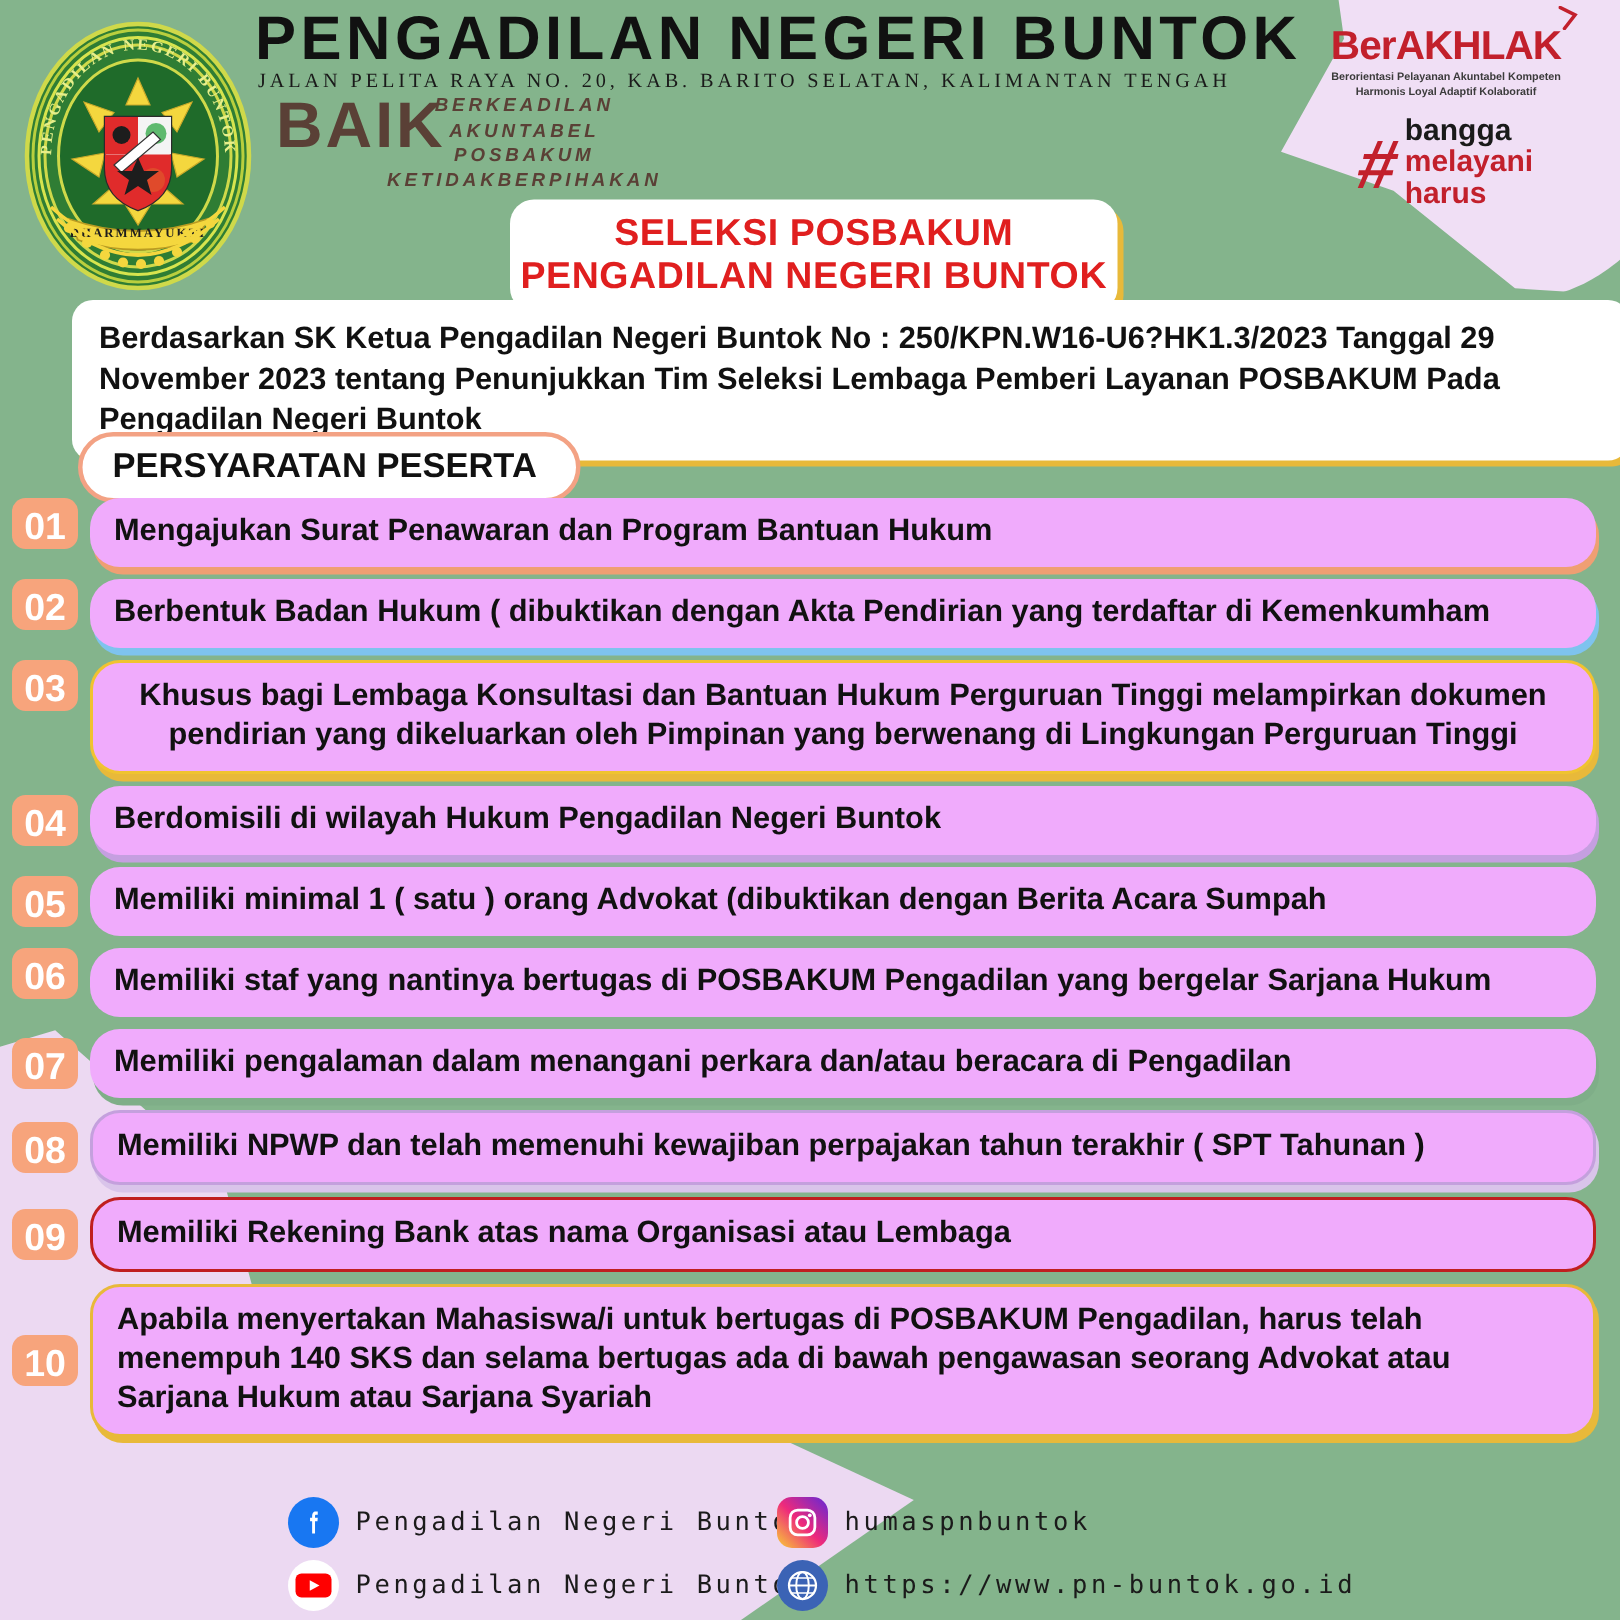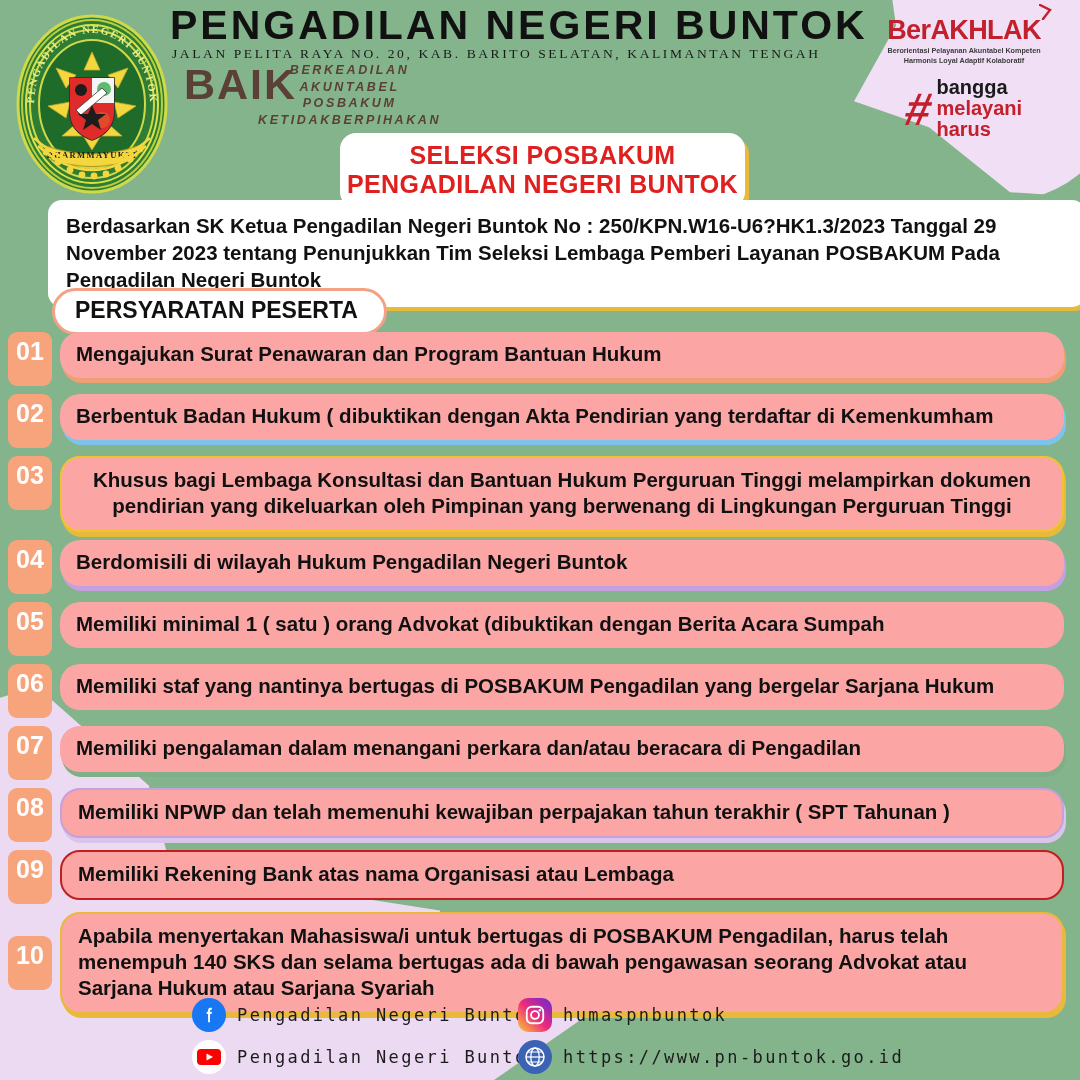--- a/index.html
+++ b/index.html
@@ -99,25 +99,25 @@
     padding:6px 26px 8px 20px;
     font-size:23px;font-weight:bold;color:#111;
   }
   
   .list{position:absolute;left:0;top:332px;width:1080px;}
   .row{position:relative;display:flex;align-items:flex-start;margin-bottom:8px;}
   .num{
     width:44px;min-width:44px;background:#f7a47c;color:#fff;
     border-radius:9px;text-align:center;
     font-size:25px;font-weight:bold;
-    padding:5px 0 20px;margin-left:8px;
+    padding:5px 0 0;margin-left:8px;
     box-sizing:border-box;
   }
   .card{
-    margin-left:8px;flex:1;background:#fca5a5;border-radius:20px;
+    margin-left:8px;flex:1;background:#f0abfc;border-radius:20px;
     padding:9px 16px 11px;box-sizing:border-box;
     font-size:20.5px;font-weight:bold;color:#111;line-height:26px;
     margin-right:16px;
   }
   .card.bd-orange{box-shadow:2px 5px 0 #ef9f73;}
   .card.bd-blue{box-shadow:2px 5px 0 #7ec3ee;}
   .card.bd-yellow{border:2.5px solid #f0c330;box-shadow:2px 5px 0 #e8b93a;text-align:center;}
   .card.bd-purple{box-shadow:2px 5px 0 #c59fe0;}
   .card.bd-plain{box-shadow:none;}
   .card.bd-green{box-shadow:2px 5px 0 #7fae88;}

